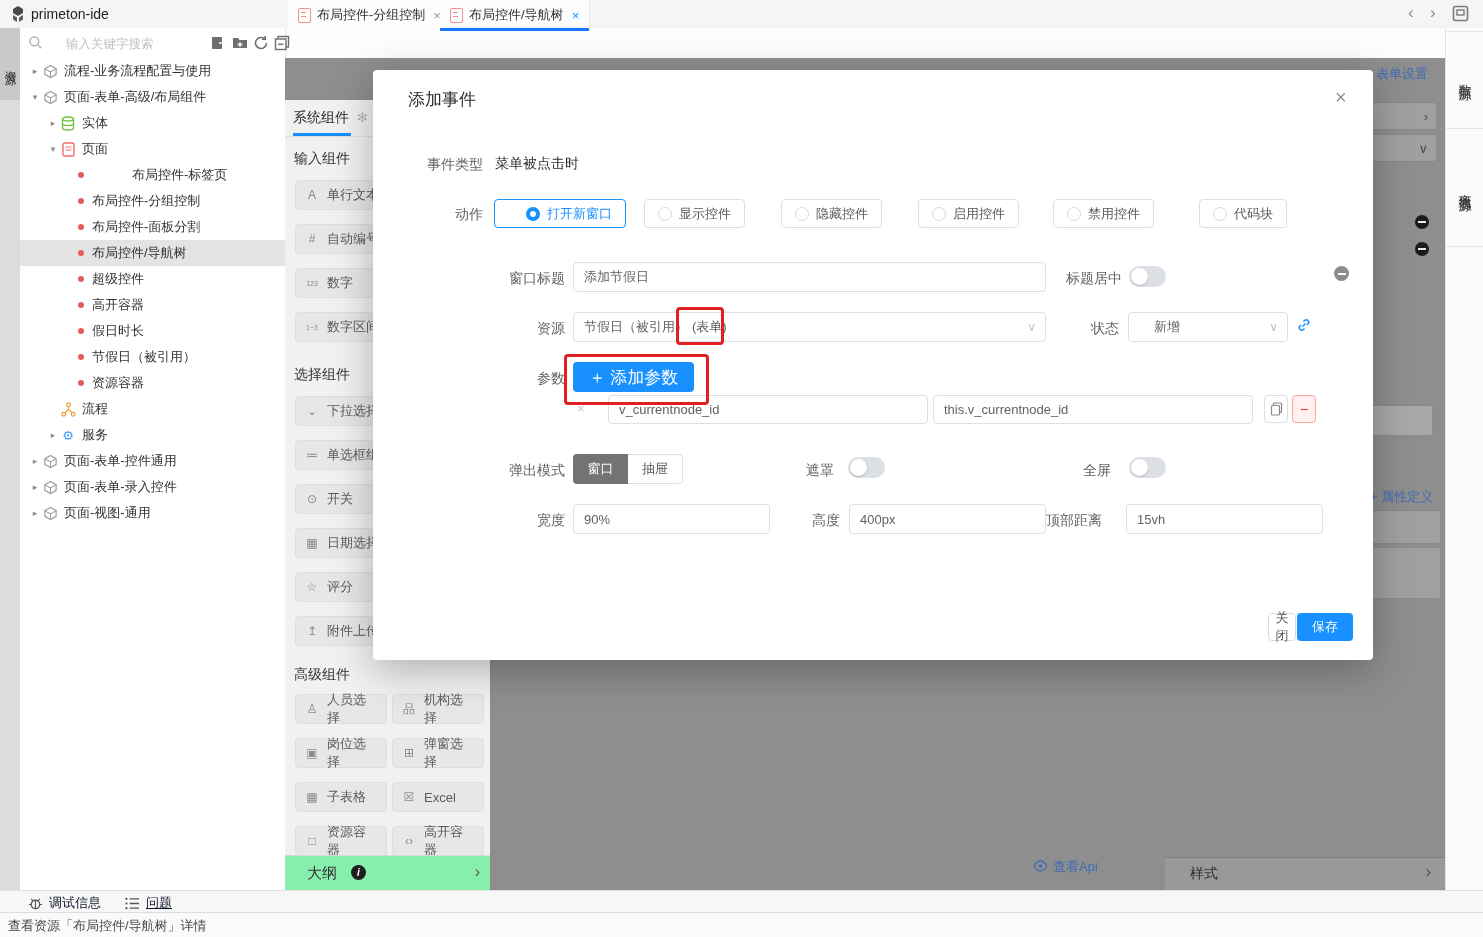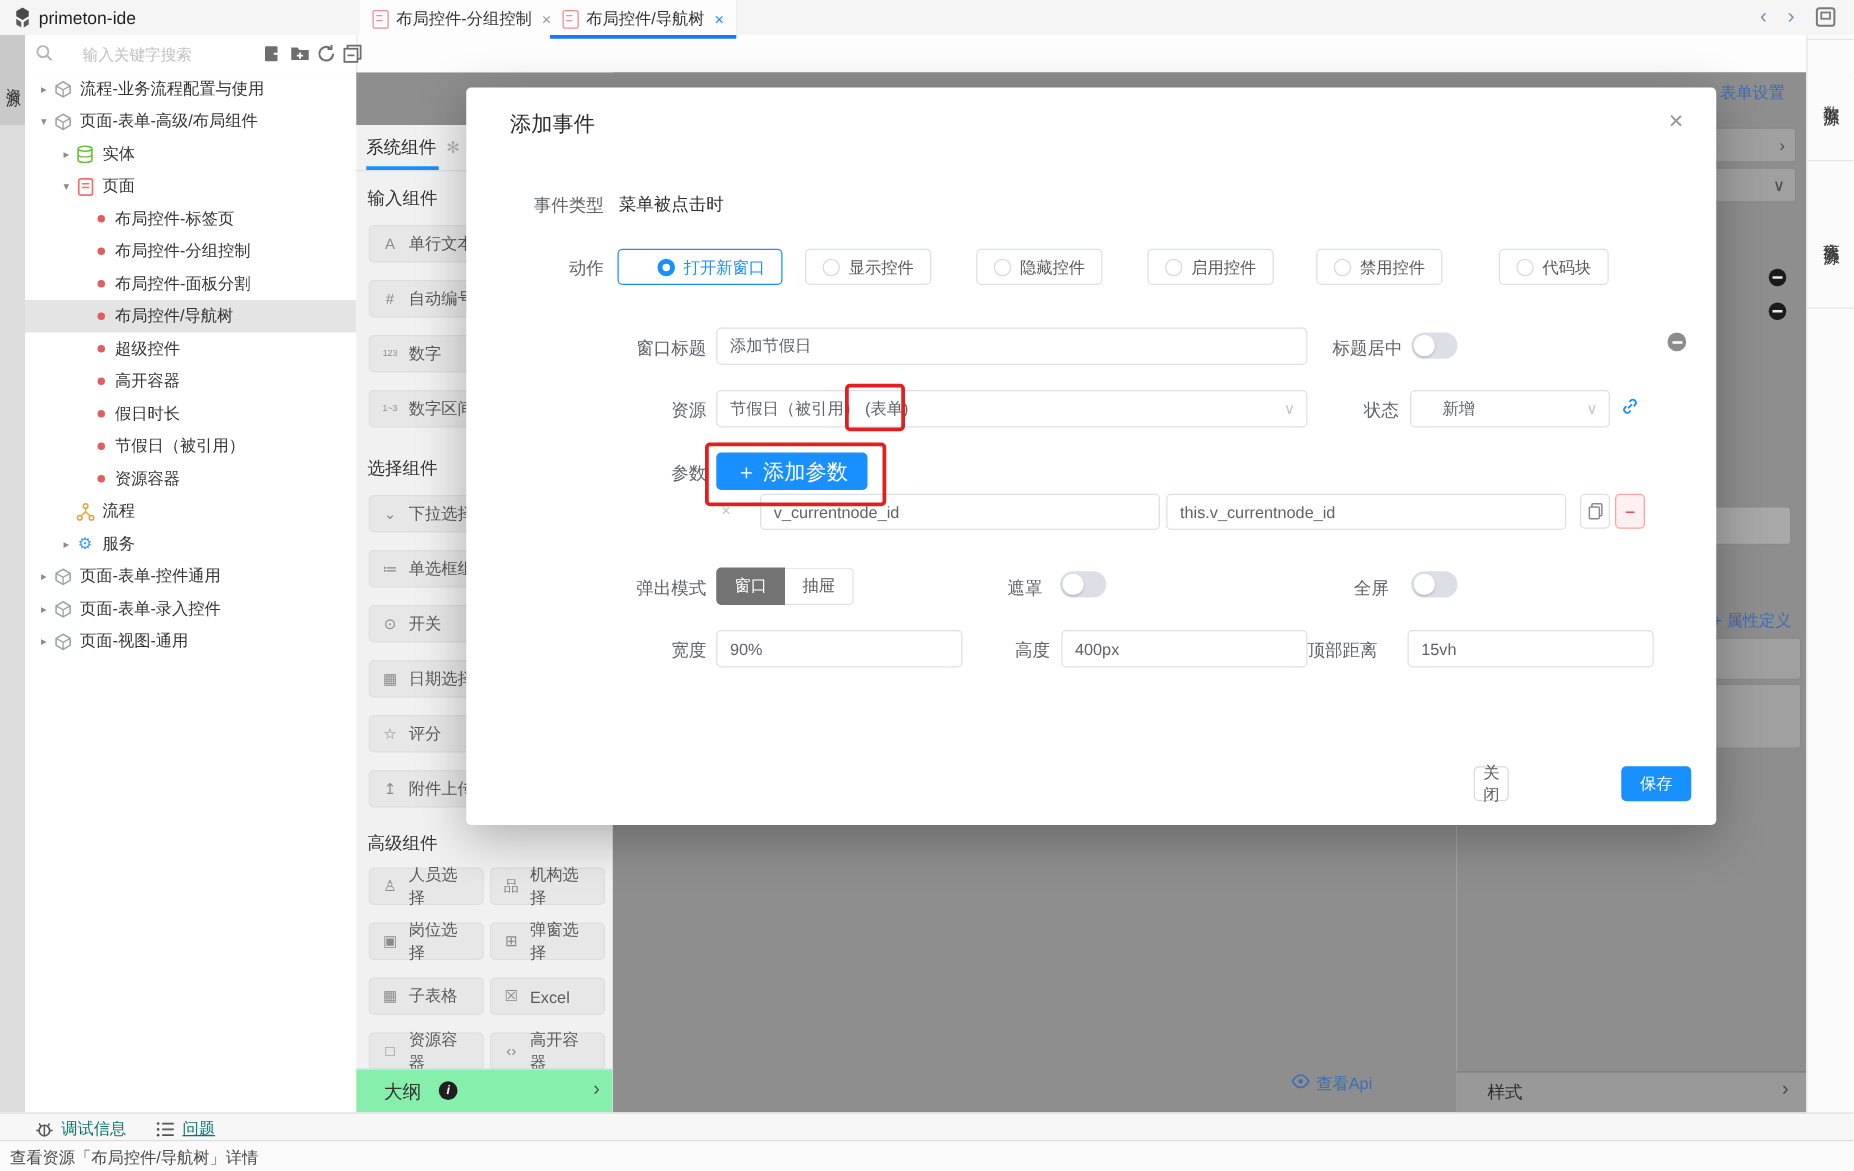--- a/index.html
+++ b/index.html
@@ -103,21 +103,21 @@
   .icon-btn{position:absolute;width:24px;height:28px;border:1px solid #dcdfe6;border-radius:4px;background:#fff;
        box-sizing:border-box;display:flex;align-items:center;justify-content:center;}
   .icon-btn.red{border-color:#ffa39e;background:#fff1f0;color:#f5222d;font-size:14px;}
   .m-footer-btn{position:absolute;top:543px;height:28px;border-radius:4px;font-size:13px;box-sizing:border-box;
        display:flex;align-items:center;justify-content:center;font-family:inherit;}
   .btn-plain{background:#fff;border:1px solid #d9d9d9;color:#595959;}
   .annotation{position:absolute;border:3px solid #e02020;border-radius:4px;z-index:12;pointer-events:none;}
   
   .debugbar{left:0;top:890px;width:1483px;height:22px;background:#f7f7f7;border-top:1px solid #e0e0e0;box-sizing:border-box;}
   .statusbar{left:0;top:912px;width:1483px;height:25px;background:#fafafa;border-top:1px solid #ddd;box-sizing:border-box;}
-  .bar-item{position:absolute;top:3px;display:flex;align-items:center;font-size:13px;color:#0f766e;}
+  .bar-item{position:absolute;top:3px;display:flex;align-items:center;font-size:13px;color:#0f172a;}
 </style>
 </head>
 <body>
 
 <div class="scene">
 
   <div class="abs titlebar">
     <span class="abs" style="left:9px;top:5px;">
       <svg width="18" height="18" viewBox="0 0 18 18">
           <path d="M9 1l5 3v4l-5 3-5-3V4z" fill="#4a4a4a"></path>
@@ -223,21 +223,21 @@
     <div class="tree-row" style="padding-left:26px;">
       <span class="tw-arrow">▾</span>
       <span class="tw-icon">
           <svg width="13" height="15" viewBox="0 0 13 15">
             <rect x="1" y="1" width="11" height="13" rx="1.5" fill="none" stroke="#f56c6c" stroke-width="1.4"></rect>
             <path d="M3.5 5h6M3.5 8h6" stroke="#f56c6c" stroke-width="1.2"></path>
           </svg>
         </span>
       <span>页面</span>
     </div>
-    <div class="tree-row" style="padding-left:58px;">
+    <div class="tree-row" style="padding-left:58px;gap:40px;">
         <span class="tw-dot"></span>
         <span>布局控件-标签页</span>
       </div>
     <div class="tree-row" style="padding-left:58px;">
         <span class="tw-dot"></span>
         <span>布局控件-分组控制</span>
       </div>
     <div class="tree-row" style="padding-left:58px;">
         <span class="tw-dot"></span>
         <span>布局控件-面板分割</span>
@@ -523,21 +523,21 @@
     <span class="m-label" style="left:710px;top:392px;text-align:left;">全屏</span>
     <span class="toggle" style="left:756px;top:387px;"></span>
 
     <span class="m-label" style="right:808px;top:442px;">宽度</span>
     <input class="m-input" style="left: 200px; top: 434px; width: 197px;" readonly="" value="90%">
     <span class="m-label" style="left:439px;top:442px;text-align:left;">高度</span>
     <input class="m-input" style="left: 476px; top: 434px; width: 197px;" readonly="" value="400px">
     <span class="m-label" style="left:673px;top:442px;text-align:left;">顶部距离</span>
     <input class="m-input" style="left: 753px; top: 434px; width: 197px;" readonly="" value="15vh">
 
-    <button class="m-footer-btn btn-plain" style="left:806px;width:28px;">关闭</button>
+    <button class="m-footer-btn btn-plain" style="left:895px;width:28px;">关闭</button>
     <button class="m-footer-btn btn-blue" style="left:924px;top:543px;width:56px;height:28px;position:absolute;">保存</button>
 
     <div class="annotation" style="left:303px;top:237px;width:42px;height:32px;"></div>
     <div class="annotation" style="left:191px;top:284px;width:139px;height:45px;"></div>
   </div>
 
   <div class="abs debugbar">
     <div class="bar-item" style="left:28px;">
       <svg width="15" height="15" viewBox="0 0 16 16" style="margin-right:6px;">
           <circle cx="8" cy="9" r="4.5" fill="none" stroke="#555" stroke-width="1.4"></circle>

